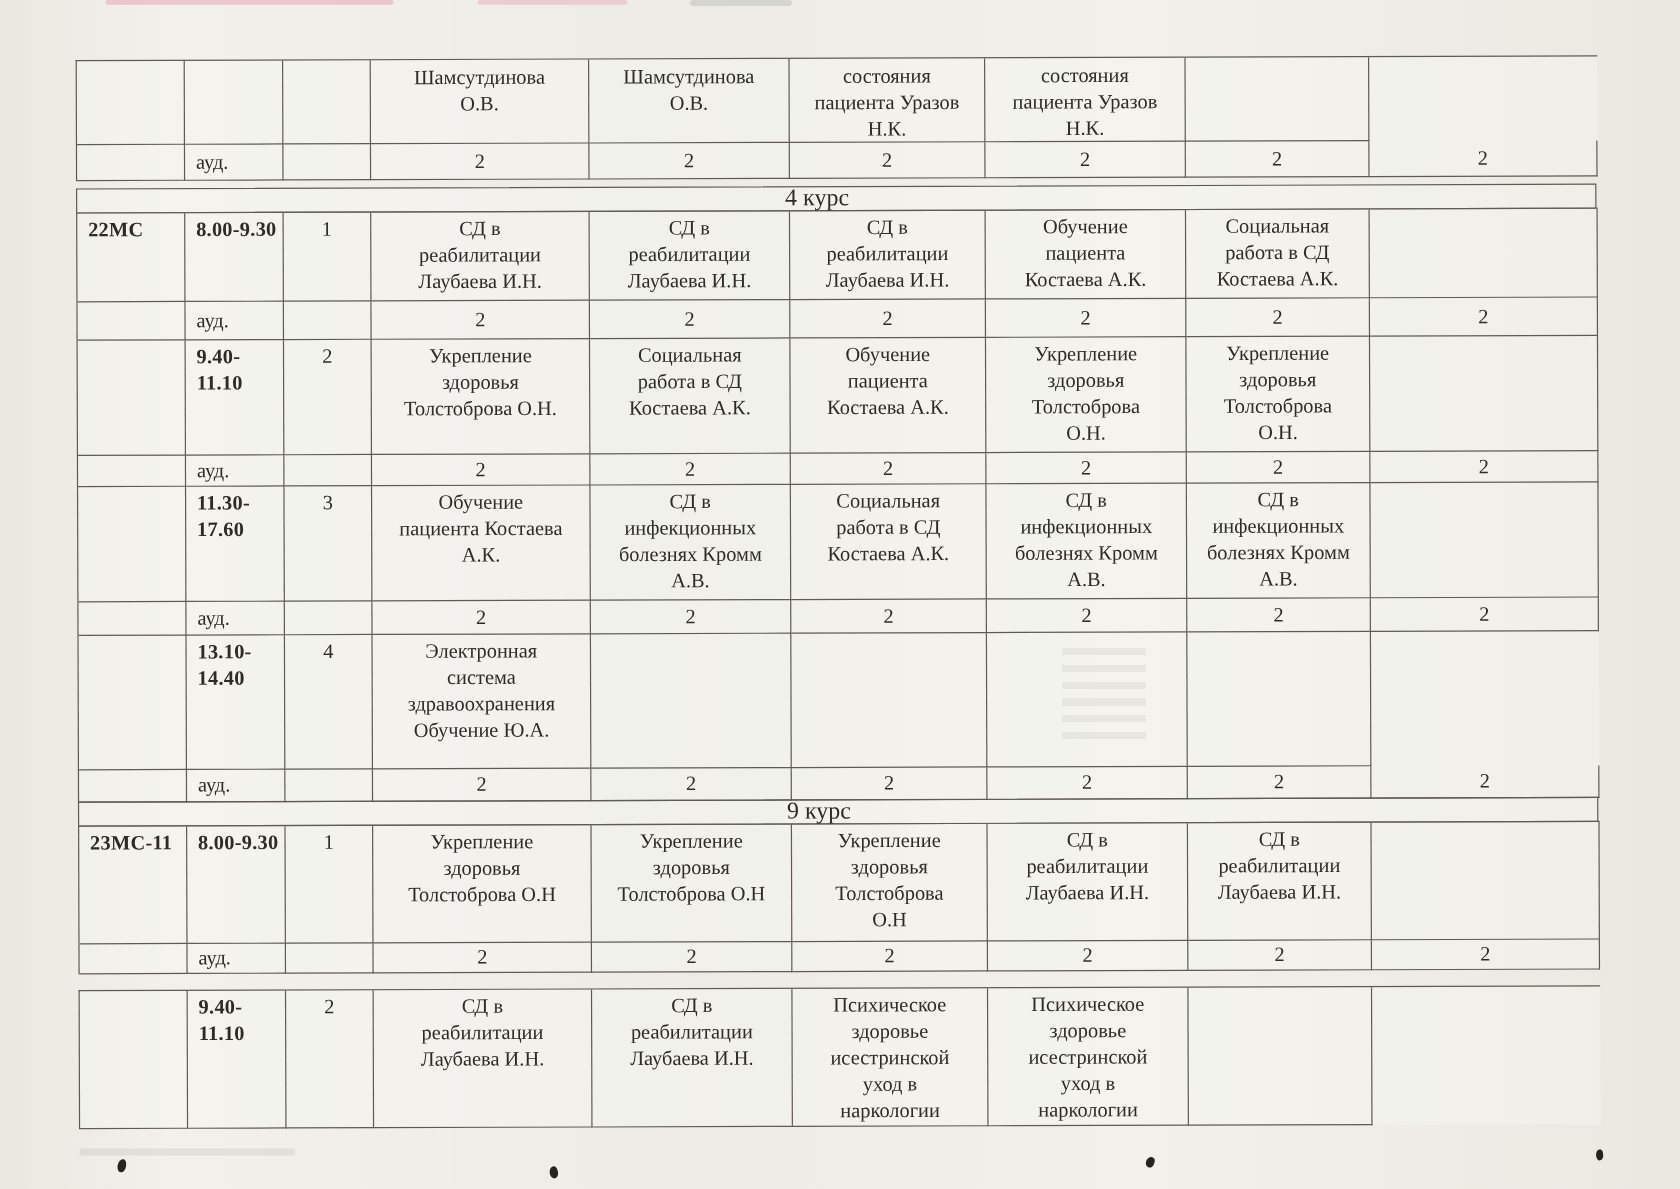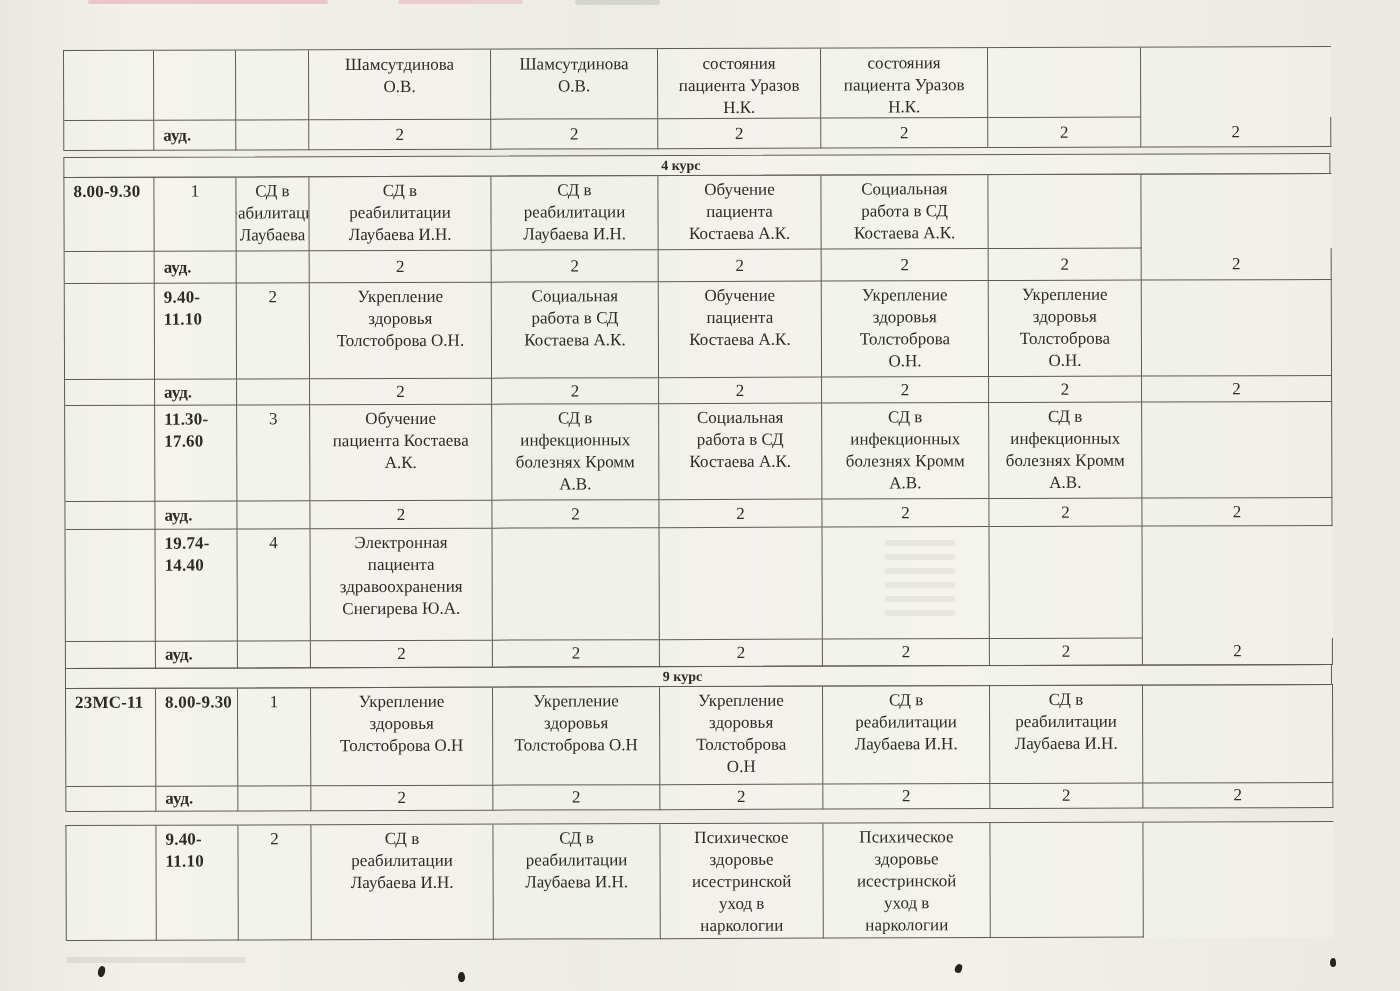--- a/index.html
+++ b/index.html
@@ -57,31 +57,31 @@
   }
   
   .c4 .txt{max-width:138px;}
   .c5 .txt{max-width:136px;}
   .c6 .txt{max-width:122px;}
   .c7 .txt,.c8 .txt,.c9 .txt{max-width:126px;}
   .c1,.c2{justify-content:flex-start;padding-left:9px;}
   .c1 .txt,.c2 .txt{text-align:left;}
   .row.subj .c1 .txt,.row.subj .c2 .txt{font-weight:bold;letter-spacing:.2px;}
   .row.aud .cell{align-items:center;padding-top:0;}
-  .row.aud .c2 .txt{font-weight:bold;}
+  .row.aud .c2 .txt{font-weight:normal;}
   .row.head .cell{padding-top:4px;}
   .band{
     width:1267px;height:21px;
     box-sizing:border-box;
     border:1px solid var(--line);
     background:rgba(253,253,250,0.30);
     display:flex;align-items:center;justify-content:center;
   }
   .band .txt{
-    font-weight:bold;font-size:14px;color:var(--ink);
+    font-weight:normal;font-size:20px;color:var(--ink);
     transform:translateX(-26px);
     margin-left:20px;
   }
   .spacer{width:1267px;}
   .speck{
     position:absolute;
     background:#26241c;
     border-radius:60% 45% 55% 50%;
   }
   .artifact{position:absolute;}
@@ -160,20 +160,23 @@
             <span class="txt">2</span>
           </div>
         </div>
       </div>
       <div class="spacer" style="height: 6px;"></div>
       <div class="band">
         <span class="txt">4 курс</span>
       </div>
       <div class="block" style="margin-top: -1px;">
         <div class="row subj" style="height: 74px;">
+          <div class="cell c1">
+            <span class="txt">22МС</span>
+          </div>
           <div class="cell c2">
             <span class="txt">8.00-9.30</span>
           </div>
           <div class="cell c3">
             <span class="txt">1</span>
           </div>
           <div class="cell c4">
             <span class="txt">СД в реабилитации Лаубаева И.Н.</span>
           </div>
           <div class="cell c5">
@@ -335,27 +338,27 @@
           </div>
           <div class="cell c9">
             <span class="txt">2</span>
           </div>
         </div>
         <div class="row subj" style="height: 112px;">
           <div class="cell c1">
             <span class="txt"></span>
           </div>
           <div class="cell c2">
-            <span class="txt">19.74-14.40</span>
+            <span class="txt">13.10-14.40</span>
           </div>
           <div class="cell c3">
             <span class="txt">4</span>
           </div>
           <div class="cell c4">
-            <span class="txt">Электронная пациента здравоохранения Снегирева Ю.А.</span>
+            <span class="txt">Электронная система здравоохранения Обучение Ю.А.</span>
           </div>
           <div class="cell c5">
             <span class="txt"></span>
           </div>
           <div class="cell c7">
             <span class="txt"></span>
           </div>
           <div class="cell c8">
             <span class="txt"></span>
           </div>

